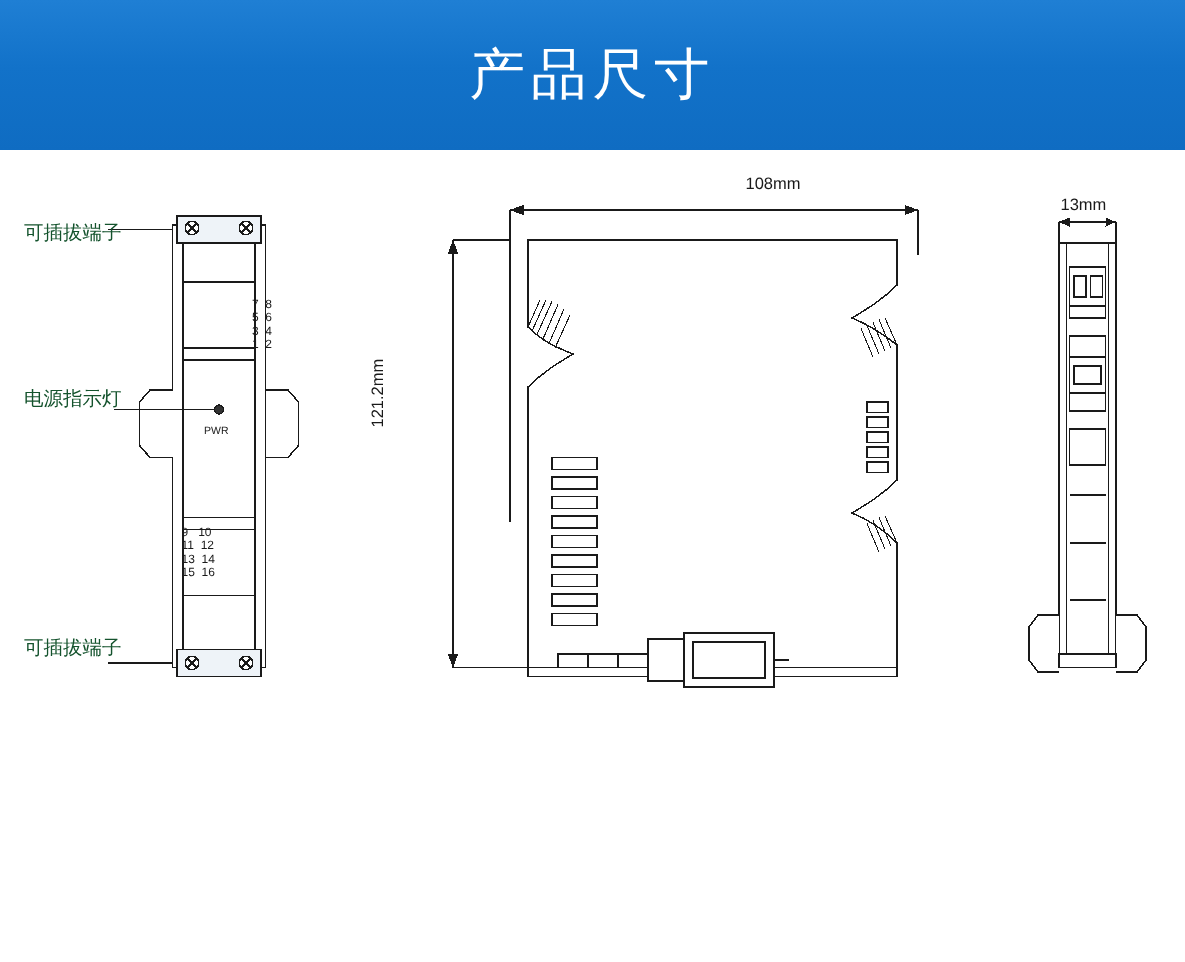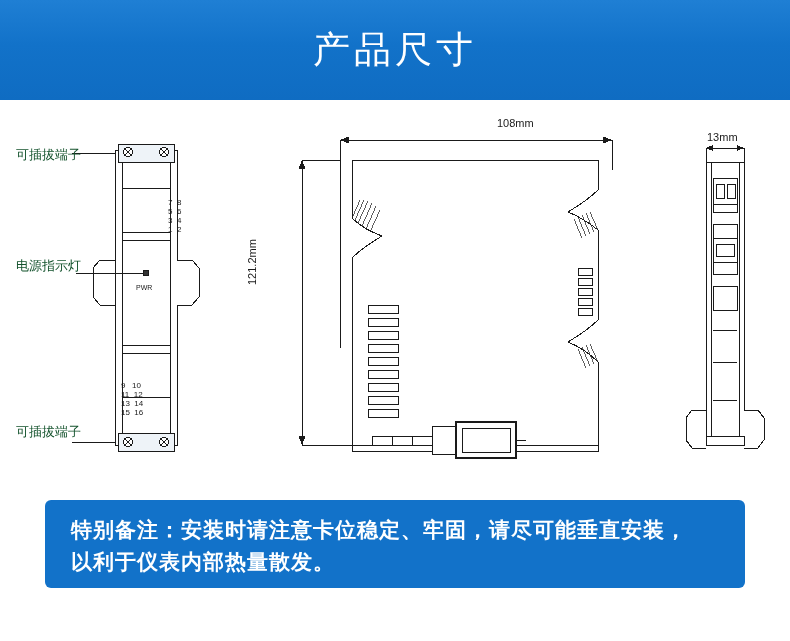--- a/index.html
+++ b/index.html
@@ -84,21 +84,21 @@
   .pinlbl {
     position: absolute;
     font-size: 8px;
     color: #1a1a1a;
     line-height: 9px;
     letter-spacing: 0;
     font-family: "Liberation Sans", sans-serif;
     white-space: pre;
   }
   .pins-top   { left: 124px; top: 198px; padding-left: 44px; }
-  .pins-bot   { left: 121px; top: 381px; }
+  .pins-bot   { left: 121px; top: 350px; }
   .pwr-lbl    { position: absolute; left: 136px; top: 284px; font-size: 7px; color: #1a1a1a; font-family: "Liberation Sans", sans-serif; }
 
   
   .note {
     position: absolute;
     left: 45px;
     top: 500px;
     width: 700px;
     height: 88px;
     background: #1272c9;
@@ -289,18 +289,14 @@
   <div class="pinlbl pins-bot">9   10
 11  12
 13  14
 15  16</div>
   <div class="pwr-lbl">PWR</div>
 
   <div class="dim dim-top">108mm</div>
   <div class="dim dim-left">121.2mm</div>
   <div class="dim dim-right">13mm</div>
 
-  <div class="note">
-    <div class="note-text">特别备注：安装时请注意卡位稳定、牢固，请尽可能垂直安装，
-以利于仪表内部热量散发。</div>
-  </div>
 
 </div>
 
 </body></html>

